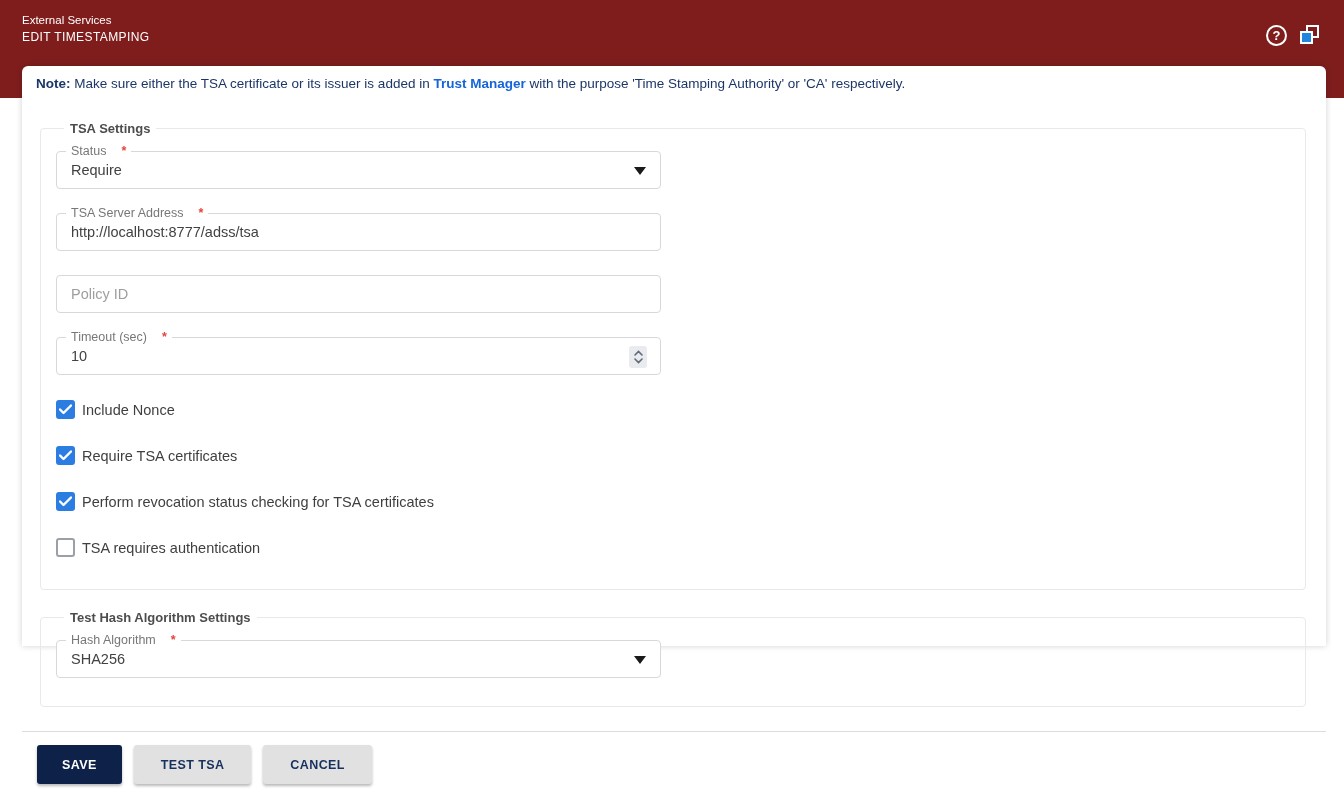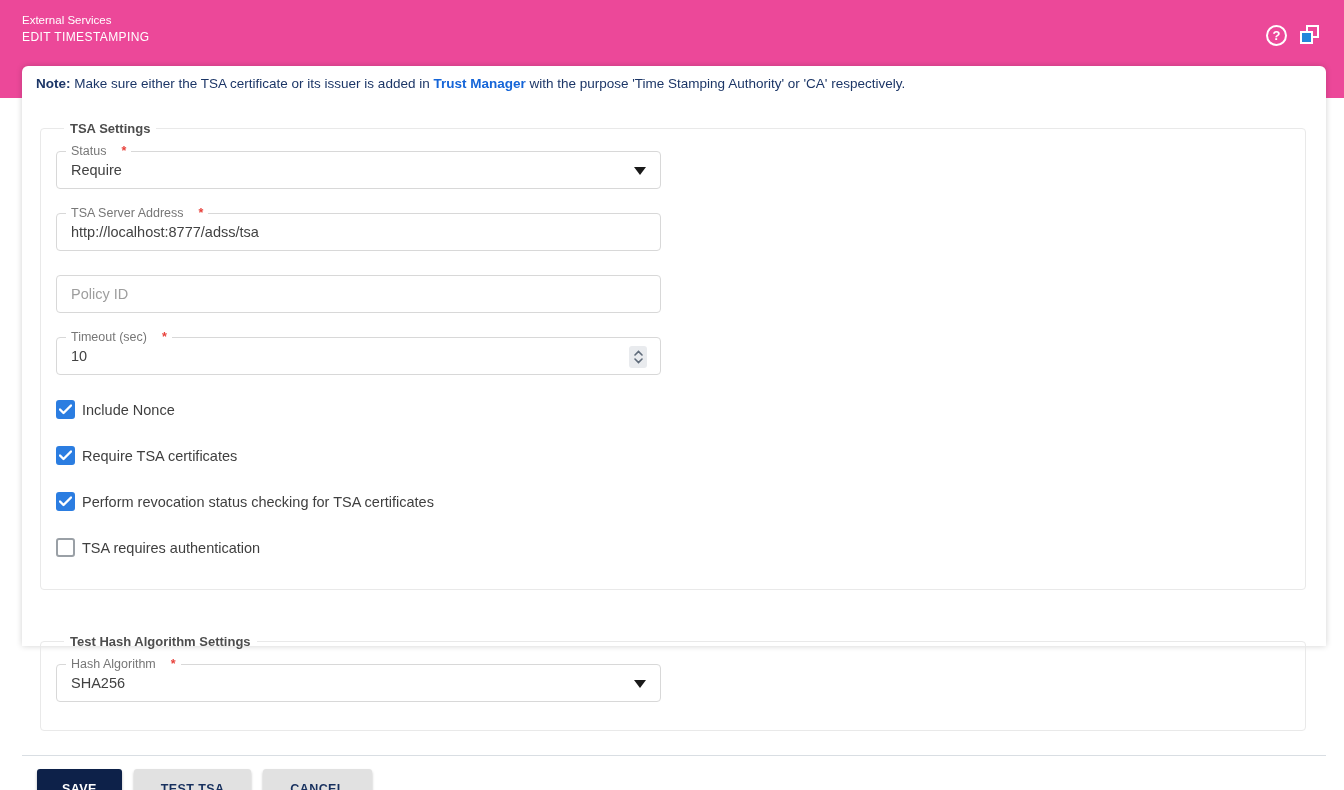--- a/index.html
+++ b/index.html
@@ -5,21 +5,21 @@
   * { box-sizing: border-box; }
   html,body { margin:0; padding:0; }
   body {
     width:1344px; height:790px; position:relative; overflow:hidden;
     background:#ffffff; font-family:"Liberation Sans", sans-serif;
   }
 
   
   .header {
     position:absolute; top:0; left:0; width:1344px; height:98px;
-    background:#ec4899;
+    background:#7f1d1d;
   }
   .header-text { position:absolute; left:22px; top:14px; color:#ffffff; }
   .breadcrumb { font-size:11.5px; font-weight:400; }
   .page-title { font-size:12px; font-weight:500; letter-spacing:0.4px; margin-top:4px; }
   .header-icons { position:absolute; right:24px; top:24px; display:flex; gap:11px; align-items:center; }
   .help-icon {
     width:21px; height:21px; border:2px solid #fff; border-radius:50%;
     color:#fff; font-size:13px; font-weight:bold; display:flex;
     align-items:center; justify-content:center; cursor:pointer;
   }
@@ -39,21 +39,21 @@
   .note .note-prefix { font-weight:bold; }
   .note .note-link { color:#1565d8; font-weight:bold; text-decoration:none; cursor:pointer; }
 
   .content { padding:0 20px 0 18px; }
 
   fieldset {
     border:1px solid #e9e9e9; border-radius:4px; margin:0;
     padding:15px 0 5px 15px; min-inline-size:auto;
   }
   fieldset.fs1 { margin-top:21px; }
-  fieldset.fs2 { margin-top:44px; padding-bottom:28px; }
+  fieldset.fs2 { margin-top:20px; padding-bottom:28px; }
   legend {
     font-size:13px; font-weight:bold; color:#4d4d4d; padding:0 6px; margin-left:8px;
   }
 
   
   .input-group {
     position:relative; width:605px; height:38px; background:#fff;
     border:1px solid #d8d8d8; border-radius:4px; margin-bottom:24px;
   }
   .float-label {

